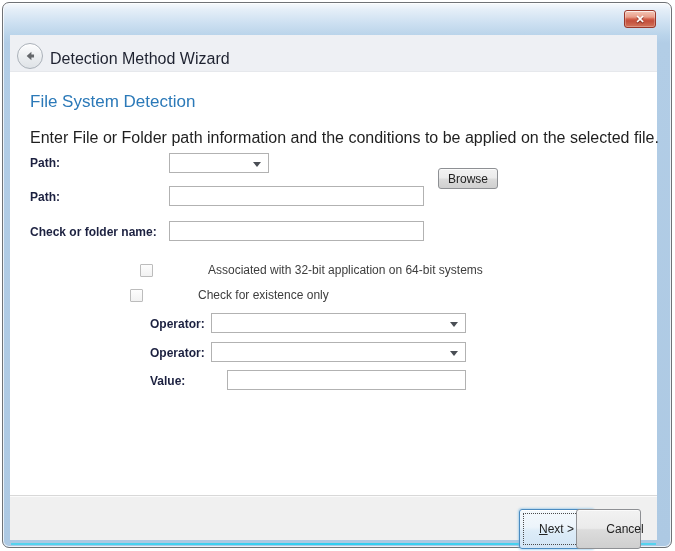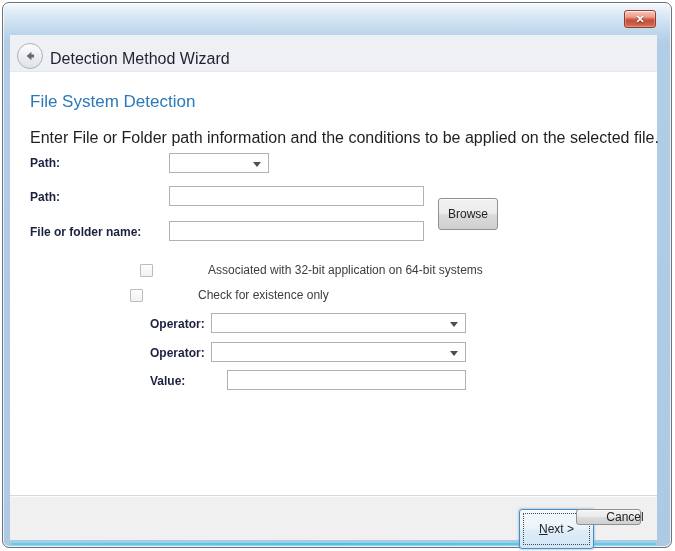--- a/index.html
+++ b/index.html
@@ -103,25 +103,25 @@
   <div class="desc">Enter File or Folder path information and the conditions to be applied on the selected file.</div>
 
   <div class="lbl" style="left:30px;top:156px;">Path:</div>
   <div class="combo" style="left:169px;top:153px;width:100px;">
     <span class="val"></span>
     <span class="arrow"></span>
   </div>
 
   <div class="lbl" style="left:30px;top:190px;">Path:</div>
   <input class="tinput" style="left: 169px; top: 186px; width: 255px;" value="">
-  <div class="btn" style="left:438px;top:198px;width:60px;height:32px;">
+  <div class="btn" style="left:438px;top:168px;width:60px;height:21px;">
     <span>Browse</span>
   </div>
 
-  <div class="lbl" style="left:30px;top:225px;">File or folder name:</div>
+  <div class="lbl" style="left:30px;top:225px;">Check or folder name:</div>
   <input class="tinput" style="left: 169px; top: 221px; width: 255px;" value="">
 
   <div class="cb-row" style="left:140px;top:263px;">
     <span class="cb-box"></span>
     <span class="cb-label">Associated with 32-bit application on 64-bit systems</span>
   </div>
   <div class="cb-row" style="left:130px;top:288px;">
     <span class="cb-box"></span>
     <span class="cb-label">Check for existence only</span>
   </div>
@@ -140,17 +140,17 @@
 
   <div class="lbl" style="left:150px;top:374px;">Value:</div>
   <input class="tinput" style="left: 227px; top: 370px; width: 239px;" value="">
 
   <div class="btn btn-default" style="left:489px;top:509px;width:75px;height:40px;margin-left:30px;">
     <span class="focus-rect"></span>
     <span>
       <span class="mnemonic">N</span><span>ext &gt;</span>
     </span>
   </div>
-  <div class="btn" style="left:576px;top:509px;width:65px;height:16px;padding-left:33px;">
+  <div class="btn" style="left:576px;top:509px;width:65px;height:40px;padding-left:33px;">
     <span>Cancel</span>
   </div>
 
 </div>
 
 </body></html>

